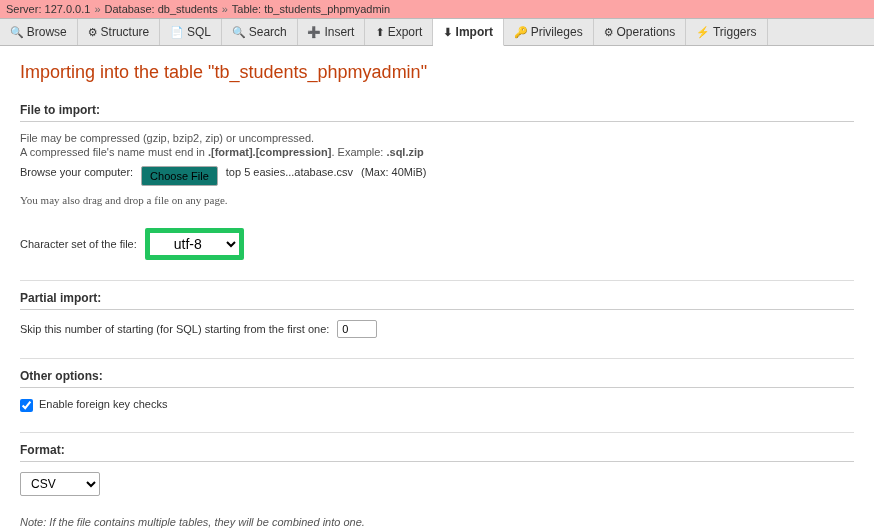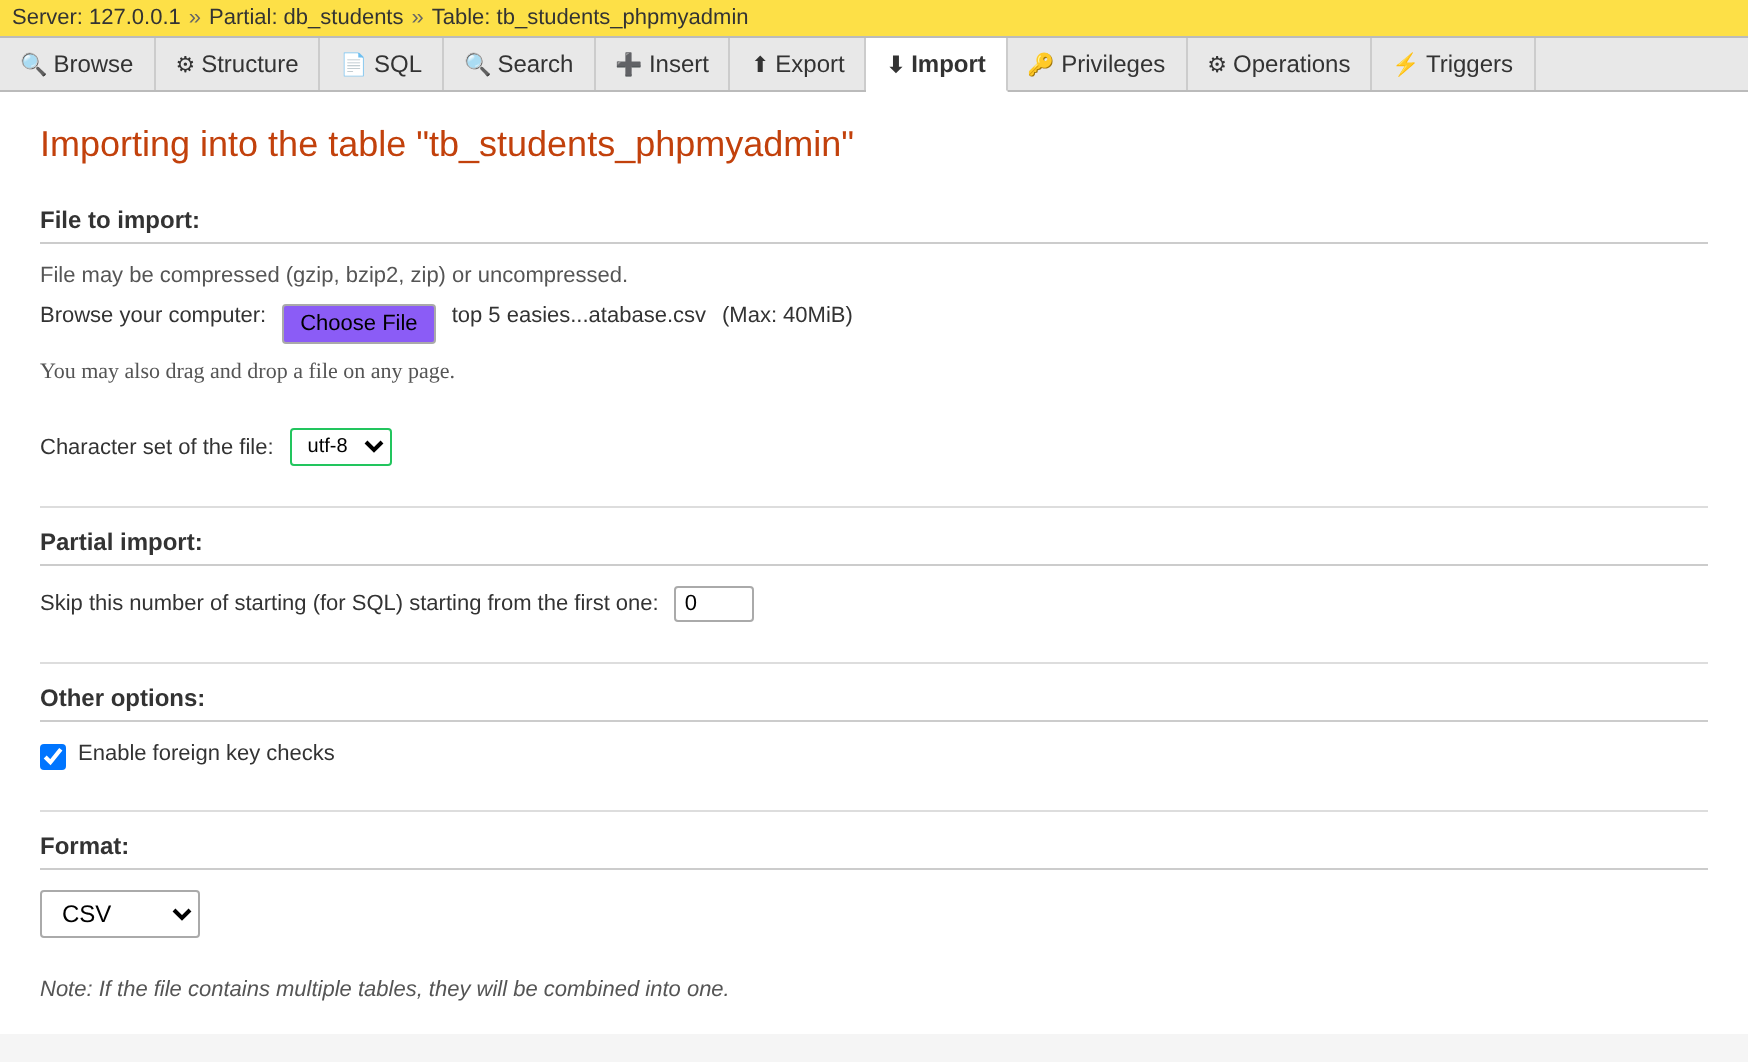--- a/index.html
+++ b/index.html
@@ -1,20 +1,20 @@
 <!DOCTYPE html>
 <html><head>
   <meta charset="utf-8">
   <style>
     * { box-sizing: border-box; margin: 0; padding: 0; }
     body { font-family: Arial, sans-serif; font-size: 12px; background: #f5f5f5; color: #333; width: 874px; }
 
     
     .breadcrumb-bar {
-      background: #fde047;
+      background: #fca5a5;
       padding: 3px 6px;
       font-size: 11px;
       display: flex;
       align-items: center;
       gap: 4px;
       border-bottom: 1px solid #bbb;
     }
     .breadcrumb-bar span { color: #333; }
     .breadcrumb-bar .sep { color: #666; }
 
@@ -75,41 +75,41 @@
     .info-text { font-size: 11px; color: #555; margin-bottom: 2px; }
     .info-text .bold-inline { font-weight: bold; }
 
     .browse-row {
       display: flex;
       gap: 8px;
       margin: 8px 0;
       font-size: 11px;
     }
     .choose-file-btn {
-      background: #8b5cf6;
+      background: #0f766e;
       border: 1px solid #aaa;
       padding: 3px 8px;
       font-size: 11px;
       cursor: pointer;
       border-radius: 2px;
     }
 
     .drag-text { font-size: 11px; color: #555; margin-bottom: 8px; font-family: Liberation Serif, serif; }
 
     .charset-row {
       display: flex;
       align-items: center;
       gap: 8px;
       font-size: 11px;
       margin-top: 22px;
     }
     .charset-select {
-      padding: 2px 4px;
-      font-size: 10px;
-      border: 1px solid #22c55e;
+      padding: 2px 20px;
+      font-size: 14px;
+      border: 5px solid #22c55e;
       border-radius: 2px;
       background: #fff;
     }
 
     
     .checkbox-row {
       display: flex;
       align-items: flex-start;
       gap: 6px;
       margin-bottom: 8px;
@@ -166,21 +166,21 @@
       border-top: 1px solid #ddd;
       margin: 14px 0 10px 0;
     }
   </style>
 </head>
 <body>
 
 <div class="breadcrumb-bar">
   <span>Server: 127.0.0.1</span>
   <span class="sep">»</span>
-  <span>Partial: db_students</span>
+  <span>Database: db_students</span>
   <span class="sep">»</span>
   <span>Table: tb_students_phpmyadmin</span>
 </div>
 
 <div class="tab-nav">
   <a class="tab-item">
     <span class="tab-icon">🔍</span>
     <span>Browse</span>
   </a>
   <a class="tab-item">
@@ -221,20 +221,23 @@
   </a>
 </div>
 
 <div class="main-content">
 
   <h1 class="page-title">Importing into the table "tb_students_phpmyadmin"</h1>
 
   <div class="section">
     <div class="section-header">File to import:</div>
     <p class="info-text">File may be compressed (gzip, bzip2, zip) or uncompressed.</p>
+    <p class="info-text">
+      <span>A compressed file's name must end in </span><span class="bold-inline" style="font-weight:bold;">.[format].[compression]</span><span>. Example: </span><span style="font-weight:bold;">.sql.zip</span>
+    </p>
     <div class="browse-row">
       <span>Browse your computer:</span>
       <button class="choose-file-btn">Choose File</button>
       <span>top 5 easies...atabase.csv</span>
       <span>(Max: 40MiB)</span>
     </div>
     <p class="drag-text">You may also drag and drop a file on any page.</p>
     <div class="charset-row">
       <label>Character set of the file:</label>
       <select class="charset-select">

